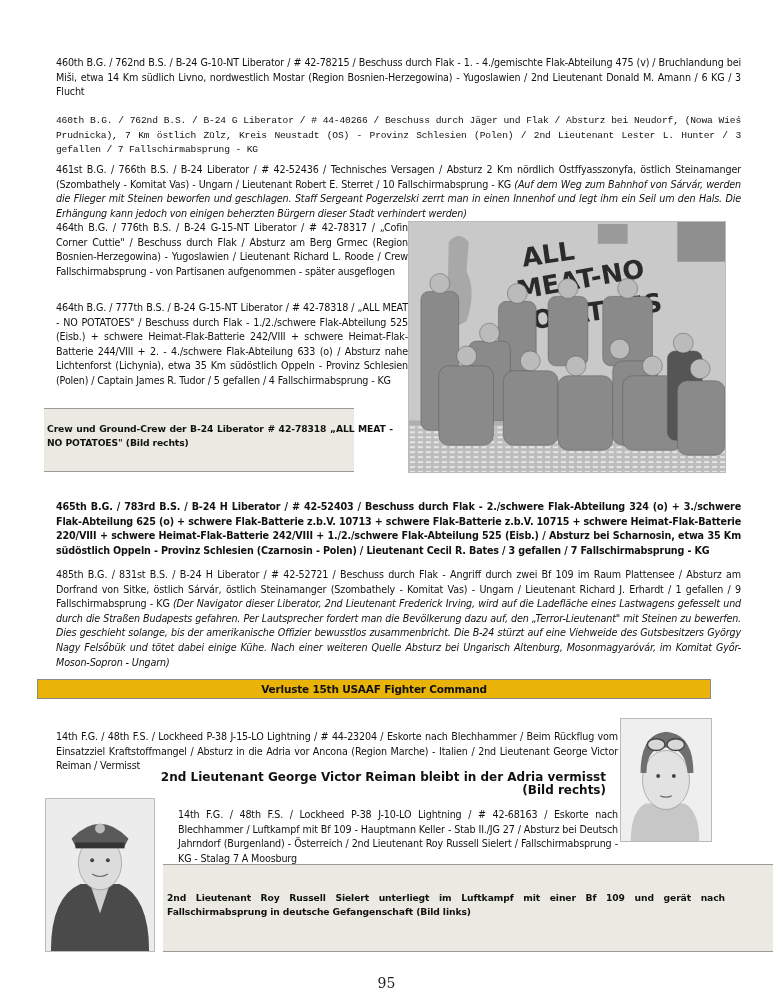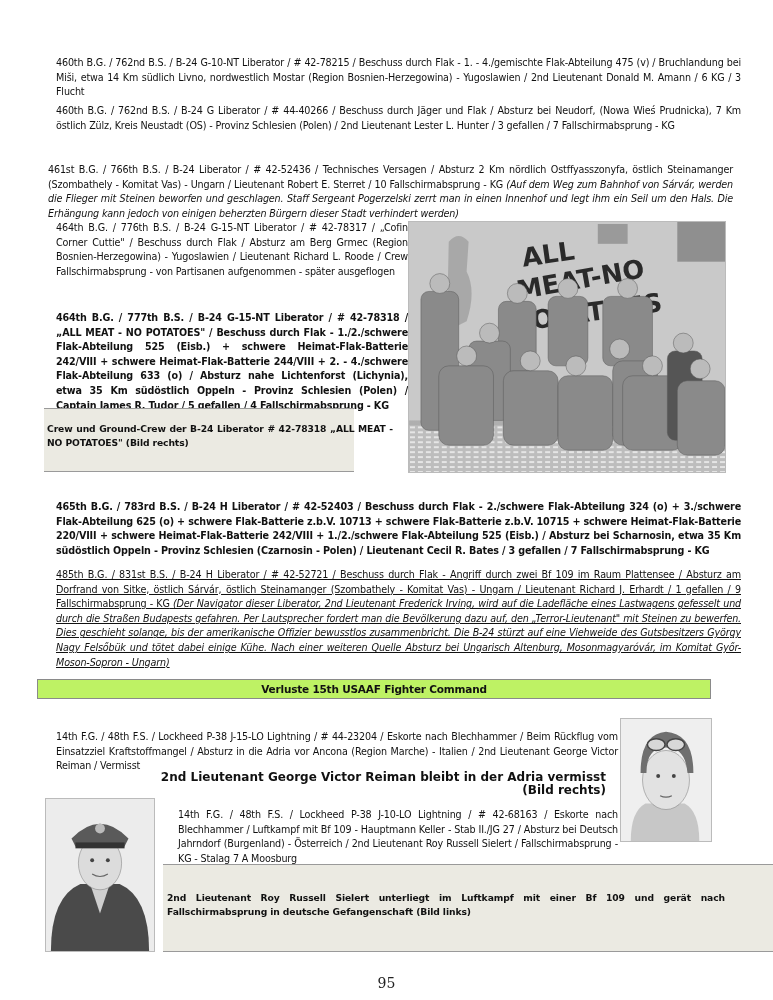--- a/index.html
+++ b/index.html
@@ -16,21 +16,21 @@
     position: absolute; background: #ebeae2;
     border-top: 1px solid #9a9a9a; border-bottom: 1px solid #9a9a9a;
     box-sizing: border-box;
   }
   .caption-box .cap {
     position: absolute; font-weight: bold; font-size: 9.2px; line-height: 13.5px;
     text-align: justify; letter-spacing: -0.1px;
   }
   .section-header {
     position: absolute; left: 37px; top: 679px; width: 674px; height: 20px;
-    background: #bef264; border: 1px solid #8a8a8a; box-sizing: border-box;
+    background: #eab308; border: 1px solid #8a8a8a; box-sizing: border-box;
     text-align: center; font-weight: bold; font-size: 10.5px; line-height: 18px;
     font-family: "DejaVu Sans", sans-serif; letter-spacing: -0.2px;
   }
   .photo {
     position: absolute; border: 1px solid #bbb; box-sizing: border-box; overflow: hidden;
     background: #cfcfcf;
   }
   .photo svg { display: block; width: 100%; height: 100%; }
   .page-num {
     position: absolute; left: 0; width: 773px; top: 975px; text-align: center;
@@ -41,34 +41,34 @@
     font-weight: bold; font-size: 12px; line-height: 13px;
   }
 </style>
 </head>
 <body>
 
 <p class="p" style="left:44px; top:44px; width:685px;">
   <span>460th B.G. / 762nd B.S. / B-24 G-10-NT Liberator / # 42-78215 / Beschuss durch Flak - 1. - 4./gemischte Flak-Abteilung 475 (v) / Bruchlandung bei Miši, etwa 14 Km südlich Livno, nordwestlich Mostar (Region Bosnien-Herzegowina) - Yugoslawien / 2nd Lieutenant Donald M. Amann / 6 KG / 3 Flucht</span>
 </p>
 
-<p class="p" style="left:44px; top:92px; width:685px;">
+<p class="p" style="left:44px; top:102px; width:685px;font-family:Liberation Mono, monospace;">
   <span>460th B.G. / 762nd B.S. / B-24 G Liberator / # 44-40266 / Beschuss durch Jäger und Flak / Absturz bei Neudorf, (Nowa Wieś Prudnicka), 7 Km östlich Zülz, Kreis Neustadt (OS) - Provinz Schlesien (Polen) / 2nd Lieutenant Lester L. Hunter / 3 gefallen / 7 Fallschirmabsprung - KG</span>
 </p>
 
-<p class="p" style="left:36px; top:151px; width:685px;">
+<p class="p" style="left:44px; top:151px; width:685px;">
   <span>461st B.G. / 766th B.S. / B-24 Liberator / # 42-52436 / Technisches Versagen / Absturz 2 Km nördlich Ostffyasszonyfa, östlich Steinamanger (Szombathely - Komitat Vas) - Ungarn / Lieutenant Robert E. Sterret / 10 Fallschirmabsprung - KG</span>
   <i>(Auf dem Weg zum Bahnhof von Sárvár, werden die Flieger mit Steinen beworfen und geschlagen. Staff Sergeant Pogerzelski zerrt man in einen Innenhof und legt ihm ein Seil um den Hals. Die Erhängung kann jedoch von einigen beherzten Bürgern dieser Stadt verhindert werden)</i>
 </p>
 
 <p class="p" style="left:44px; top:209px; width:352px;">
   <span>464th B.G. / 776th B.S. / B-24 G-15-NT Liberator / # 42-78317 / „Cofin Corner Cuttie" / Beschuss durch Flak / Absturz am Berg Grmec (Region Bosnien-Herzegowina) - Yugoslawien / Lieutenant Richard L. Roode / Crew Fallschirmabsprung - von Partisanen aufgenommen - später ausgeflogen</span>
 </p>
 
-<p class="p" style="left:44px; top:299px; width:352px;font-weight:bold;">
+<p class="p" style="left:44px; top:289px; width:352px;">
   <span>464th B.G. / 777th B.S. / B-24 G-15-NT Liberator / # 42-78318 / „ALL MEAT - NO POTATOES" / Beschuss durch Flak - 1./2./schwere Flak-Abteilung 525 (Eisb.) + schwere Heimat-Flak-Batterie 242/VIII + schwere Heimat-Flak-Batterie 244/VIII + 2. - 4./schwere Flak-Abteilung 633 (o) / Absturz nahe Lichtenforst (Lichynia), etwa 35 Km südöstlich Oppeln - Provinz Schlesien (Polen) / Captain James R. Tudor / 5 gefallen / 4 Fallschirmabsprung - KG</span>
 </p>
 
 <div class="caption-box" style="left:44px; top:408px; width:310px; height:64px;">
   <div class="cap" style="left:3px; top:13px; width:346px;">Crew und Ground-Crew der B-24 Liberator # 42-78318 „ALL MEAT - NO POTATOES" (Bild rechts)</div>
 </div>
 
 <div class="photo" style="left:408px; top:221px; width:318px; height:252px;">
   <svg viewBox="0 0 318 252" preserveAspectRatio="none">
     <defs>
@@ -116,21 +116,21 @@
       <rect x="270" y="160" width="48" height="75" rx="10"></rect>
       <circle cx="293" cy="148" r="10" fill="#bbb"></circle>
     </g>
   </svg>
 </div>
 
 <p class="p" style="left:44px; top:488px; width:685px;font-weight:bold;">
   <span>465th B.G. / 783rd B.S. / B-24 H Liberator / # 42-52403 / Beschuss durch Flak - 2./schwere Flak-Abteilung 324 (o) + 3./schwere Flak-Abteilung 625 (o) + schwere Flak-Batterie z.b.V. 10713 + schwere Flak-Batterie z.b.V. 10715 + schwere Heimat-Flak-Batterie 220/VIII + schwere Heimat-Flak-Batterie 242/VIII + 1./2./schwere Flak-Abteilung 525 (Eisb.) / Absturz bei Scharnosin, etwa 35 Km südöstlich Oppeln - Provinz Schlesien (Czarnosin - Polen) / Lieutenant Cecil R. Bates / 3 gefallen / 7 Fallschirmabsprung - KG</span>
 </p>
 
-<p class="p" style="left:44px; top:556px; width:685px;text-decoration:underline;">
+<p class="p" style="left:44px; top:556px; width:685px;">
   <span>485th B.G. / 831st B.S. / B-24 H Liberator / # 42-52721 / Beschuss durch Flak - Angriff durch zwei Bf 109 im Raum Plattensee / Absturz am Dorfrand von Sitke, östlich Sárvár, östlich Steinamanger (Szombathely - Komitat Vas) - Ungarn / Lieutenant Richard J. Erhardt / 1 gefallen / 9 Fallschirmabsprung - KG</span>
   <i>(Der Navigator dieser Liberator, 2nd Lieutenant Frederick Irving, wird auf die Ladefläche eines Lastwagens gefesselt und durch die Straßen Budapests gefahren. Per Lautsprecher fordert man die Bevölkerung dazu auf, den „Terror-Lieutenant" mit Steinen zu bewerfen. Dies geschieht solange, bis der amerikanische Offizier bewusstlos zusammenbricht. Die B-24 stürzt auf eine Viehweide des Gutsbesitzers György Nagy Felsőbük und tötet dabei einige Kühe. Nach einer weiteren Quelle Absturz bei Ungarisch Altenburg, Mosonmagyaróvár, im Komitat Győr-Moson-Sopron - Ungarn)</i>
 </p>
 
 <div class="section-header">Verluste 15th USAAF Fighter Command</div>
 
 <p class="p" style="left:44px; top:718px; width:562px;">
   <span>14th F.G. / 48th F.S. / Lockheed P-38 J-15-LO Lightning / # 44-23204 / Eskorte nach Blechhammer / Beim Rückflug vom Einsatzziel Kraftstoffmangel / Absturz in die Adria vor Ancona (Region Marche) - Italien / 2nd Lieutenant George Victor Reiman / Vermisst</span>
 </p>
 

